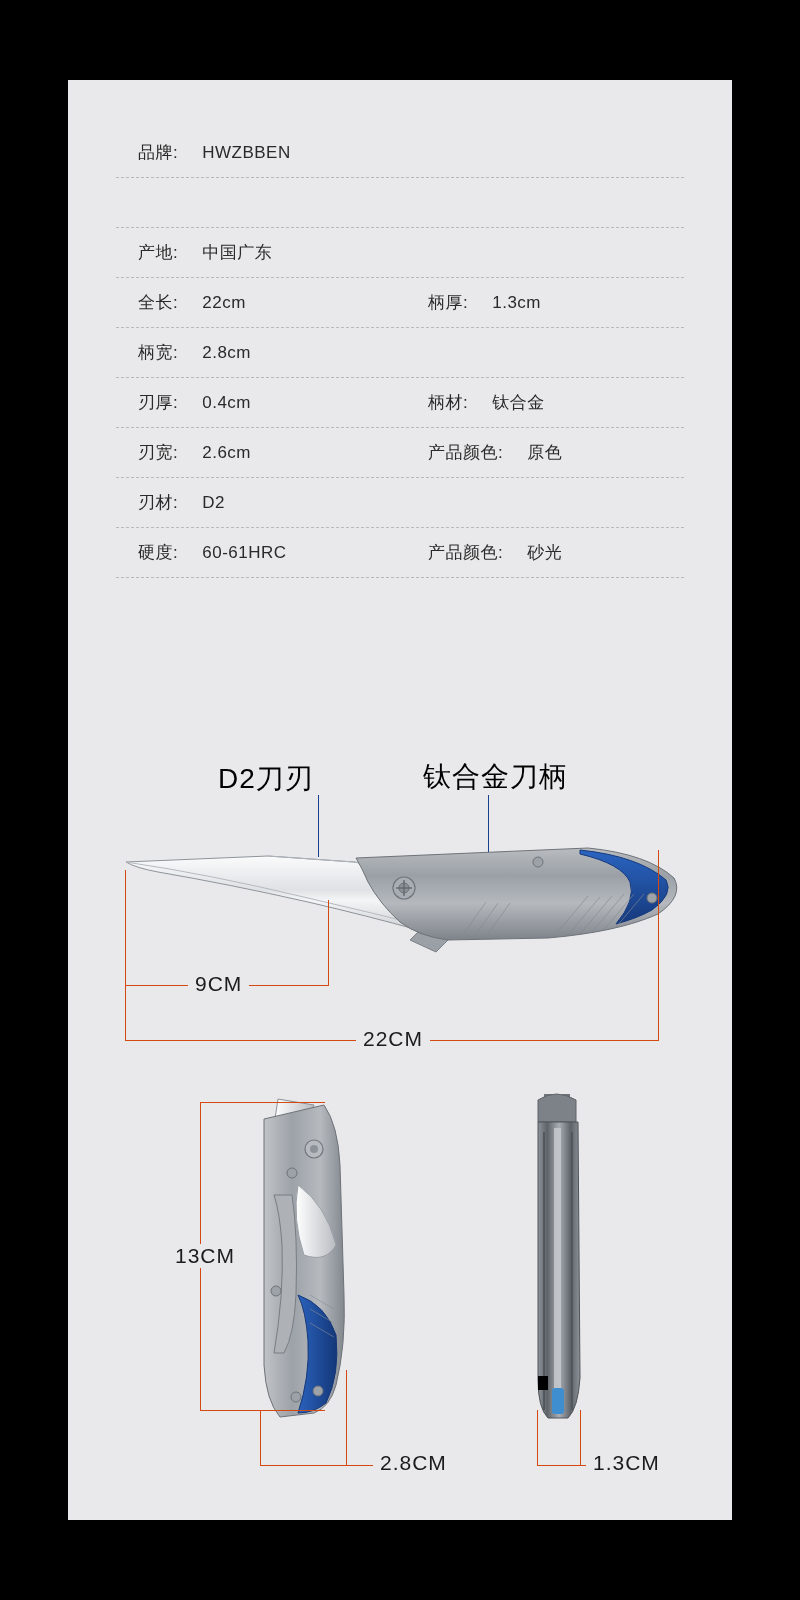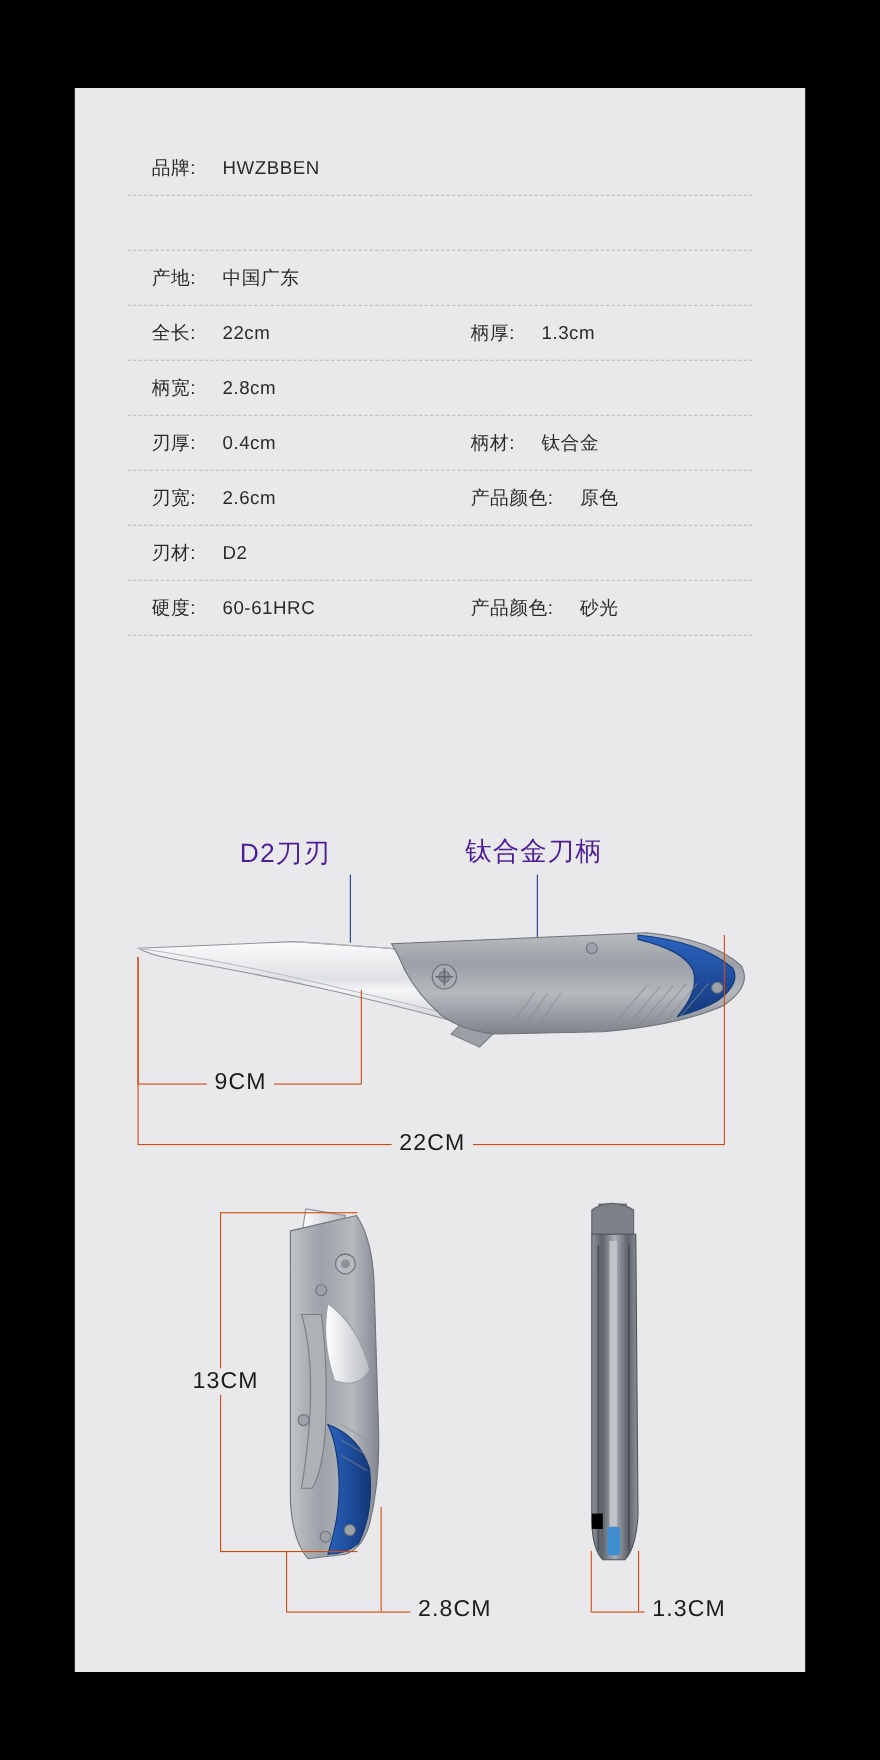--- a/index.html
+++ b/index.html
@@ -54,22 +54,22 @@
   
   .diagram-main {
     position: absolute;
     left: 0;
     top: 620px;
     width: 664px;
     height: 380px;
   }
   .callout-label {
     position: absolute;
-    font-size: 24px;
-    color: #4c1d95;
+    font-size: 28px;
+    color: #000000;
     letter-spacing: 1px;
     white-space: nowrap;
   }
   .lbl-blade { left: 150px; top: 60px; }
   .lbl-handle { left: 355px; top: 58px; }
 
   .leader {
     position: absolute;
     width: 1px;
     background: #1b3f8f;

